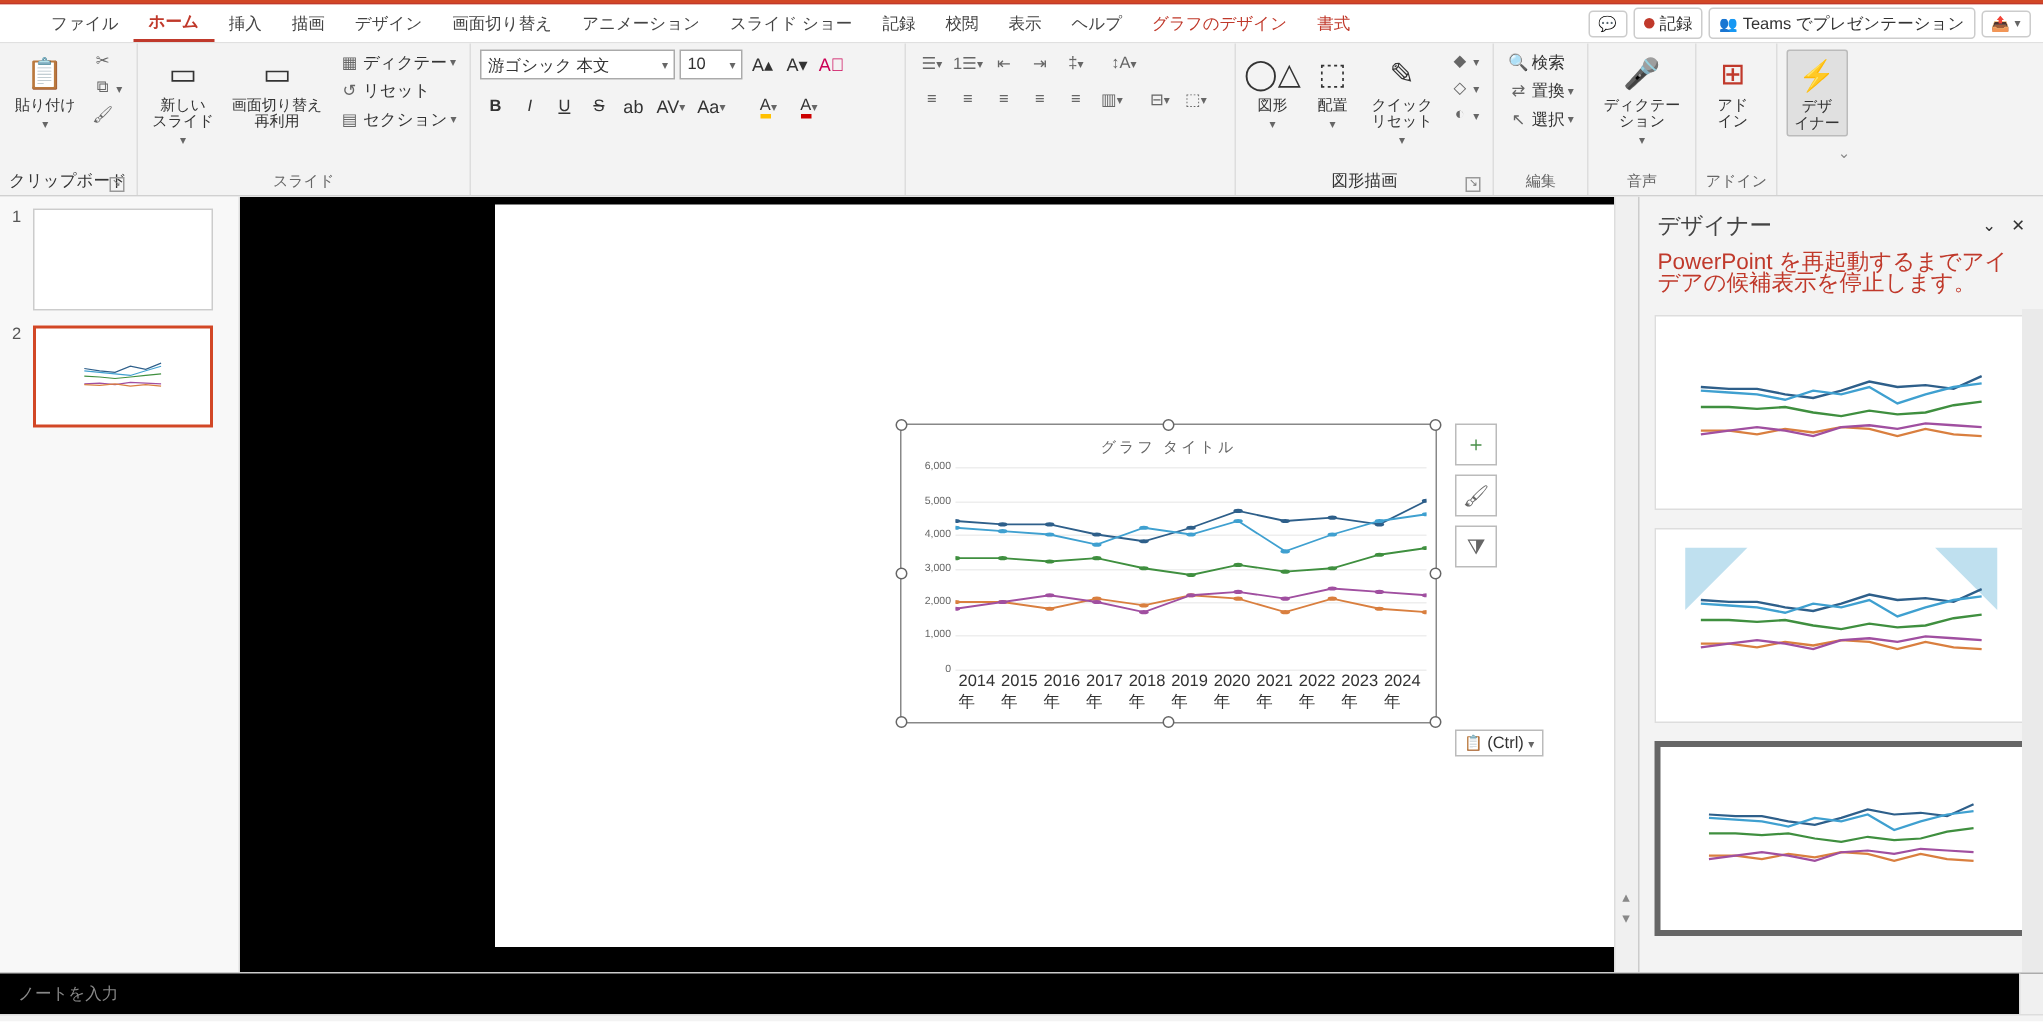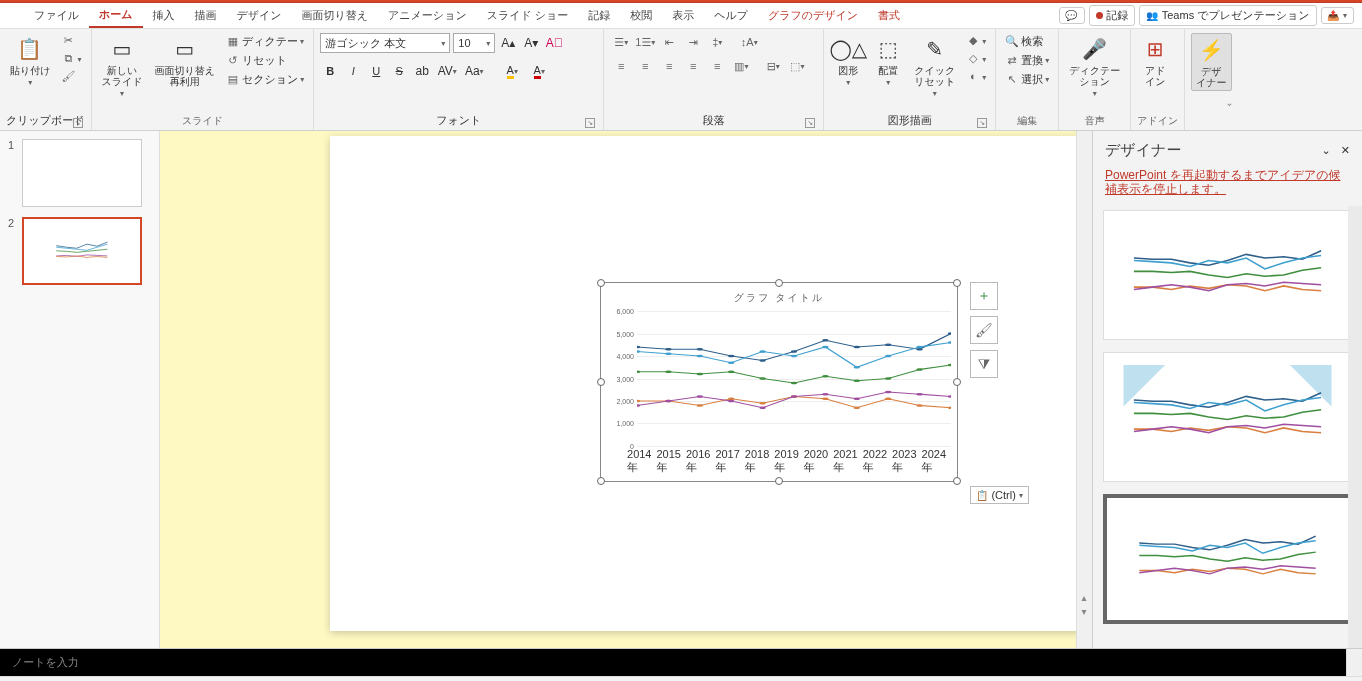--- a/index.html
+++ b/index.html
@@ -33,50 +33,50 @@
 .color-underline-red{border-bottom:3px solid #c00}
 .pbtn{width:22px;height:18px;display:flex;align-items:center;justify-content:center;cursor:pointer;color:#666}
 .collapse-arrow{position:absolute;right:4px;bottom:22px;font-size:10px;color:#888;cursor:pointer}
 .main{flex:1;display:flex;overflow:hidden}
 .thumbs{width:160px;background:#f8f8f8;border-right:1px solid #ddd;padding:8px;overflow-y:auto}
 .thumb-wrap{display:flex;gap:4px;margin-bottom:10px}
 .thumb-num{font-size:11px;color:#555;width:10px}
 .thumb{width:120px;height:68px;background:#fff;border:1px solid #ccc;cursor:pointer;position:relative}
 .thumb.active{border:2px solid #d24726}
 .thumb-chart{position:absolute;left:20%;top:30%;width:60%;height:40%}
-.canvas-area{flex:1;background:#fef9c3;position:relative;overflow:auto}
+.canvas-area{flex:1;background:#000000;position:relative;overflow:auto}
 .slide{position:absolute;left:170px;top:5px;width:880px;height:495px;background:#fff;box-shadow:0 2px 8px rgba(0,0,0,.2)}
 .chart-obj{position:absolute;left:270px;top:146px;width:358px;height:200px;border:1px solid #888}
 .sel-handle{position:absolute;width:8px;height:8px;background:#fff;border:1px solid #666;border-radius:50%}
 .sh-tl{left:-4px;top:-4px}.sh-tm{left:50%;top:-4px;margin-left:-4px}.sh-tr{right:-4px;top:-4px}
 .sh-ml{left:-4px;top:50%;margin-top:-4px}.sh-mr{right:-4px;top:50%;margin-top:-4px}
 .sh-bl{left:-4px;bottom:-4px}.sh-bm{left:50%;bottom:-4px;margin-left:-4px}.sh-br{right:-4px;bottom:-4px}
 .chart-inner{padding:6px;height:100%;display:flex;flex-direction:column}
 .chart-title{text-align:center;font-size:10px;color:#666;letter-spacing:2px;padding:2px}
 .plot{flex:1;position:relative;margin:4px 0 2px 30px}
 .ylabel{position:absolute;right:100%;font-size:7px;color:#666;transform:translateY(-50%);padding-right:3px}
 .grid{position:absolute;left:0;right:0;border-top:1px solid #eee}
-.xaxis{display:flex;justify-content:flex-end;margin-left:20px;font-size:6.5px;color:#666}
+.xaxis{display:flex;justify-content:space-between;margin-left:32px;font-size:6.5px;color:#666}
 .legend{display:flex;justify-content:center;gap:10px;font-size:7px;color:#666;margin-top:4px}
 .leg-item{display:flex;align-items:center;gap:3px}
 .leg-mark{width:12px;height:0;border-top:2px solid;position:relative}
 .leg-mark::after{content:"";position:absolute;width:4px;height:4px;border-radius:50%;background:currentColor;left:4px;top:-3px}
 svg.lines{position:absolute;inset:0;width:100%;height:100%}
 .float-btns{position:absolute;left:640px;top:146px;display:flex;flex-direction:column;gap:6px}
 .float-btn{width:28px;height:28px;border:1px solid #bbb;background:#fff;display:flex;align-items:center;justify-content:center;cursor:pointer;font-size:14px;color:#666}
 .paste-opt{position:absolute;left:640px;top:350px;border:1px solid #bbb;background:#fff;padding:2px 5px;font-size:10px;display:flex;align-items:center;gap:3px;cursor:pointer}
 .scroll-v{position:absolute;right:0;top:0;bottom:0;width:16px;background:#f0f0f0;border-left:1px solid #ddd}
 .notes{height:28px;border-top:1px solid #ccc;background:#000000;position:relative}
 .notes-text{padding:6px 12px;color:#888;font-size:11px}
 .notes-scroll{position:absolute;right:0;top:0;bottom:0;width:16px;background:#f0f0f0;border-left:1px solid #ddd}
 .designer-pane{width:270px;background:#f3f3f3;border-left:1px solid #ccc;display:flex;flex-direction:column}
 .dp-head{display:flex;align-items:center;justify-content:space-between;padding:10px 12px 6px}
 .dp-title{font-size:15px;color:#444}
 .dp-icons{display:flex;gap:10px;color:#666;font-size:12px}
-.dp-link{color:#c0392b;text-decoration:underline;font-size:12px;padding:2px 12px 10px;line-height:14px;cursor:pointer}
+.dp-link{color:#c0392b;font-size:15px;padding:2px 12px 10px;line-height:14px;cursor:pointer}
 .dp-list{flex:1;overflow-y:auto;padding:4px 10px;position:relative}
 .dp-card{background:#fff;border:1px solid #ddd;margin-bottom:12px;height:130px;position:relative;cursor:pointer;padding:12px}
 .dp-card.sel{border:4px solid #666}
 .dp-card svg{width:100%;height:100%}
 .dp-scroll{position:absolute;right:0;top:0;bottom:0;width:14px;background:#eaeaea}
 .statusbar{height:5px;background:#f3f3f3;border-top:1px solid #ddd}
 .caret{font-size:8px;color:#666}
 .nav-arrows{position:absolute;right:2px;bottom:30px;display:flex;flex-direction:column;gap:2px}
 .nav-arrows div{width:12px;height:12px;font-size:10px;text-align:center;color:#888;cursor:pointer}
 </style>
@@ -204,21 +204,20 @@
         <div class="fbtn2">
             <span class="color-underline">A</span>
             <span class="caret">▾</span>
           </div>
         <div class="fbtn2">
             <span class="color-underline-red">A</span>
             <span class="caret">▾</span>
           </div>
       </div>
     </div>
-    <div class="grp-label"><span>フォント</span><span class="dlg">↘</span></div>
   </div>
 
   <div class="grp" style="width:220px">
     <div class="grp-body" style="flex-direction:column;gap:6px">
       <div style="display:flex;gap:2px">
         <div class="pbtn">☰<span class="caret">▾</span></div>
         <div class="pbtn">1☰<span class="caret">▾</span></div>
         <div class="pbtn">⇤</div>
         <div class="pbtn">⇥</div>
         <div class="pbtn">‡<span class="caret">▾</span></div>
@@ -230,21 +229,20 @@
         <div class="pbtn">≡</div>
         <div class="pbtn">≡</div>
         <div class="pbtn">≡</div>
         <div class="pbtn">≡</div>
         <div class="pbtn">▥<span class="caret">▾</span></div>
         <div style="width:6px"></div>
         <div class="pbtn">⊟<span class="caret">▾</span></div>
         <div class="pbtn">⬚<span class="caret">▾</span></div>
       </div>
     </div>
-    <div class="grp-label"><span>段落</span><span class="dlg">↘</span></div>
   </div>
 
   <div class="grp">
     <div class="grp-body">
       <div class="vbtn">
           <div class="ic">◯△</div>
           <div class="lbl">図形</div>
           <div class="caret">▾</div>
         </div>
       <div class="vbtn">

